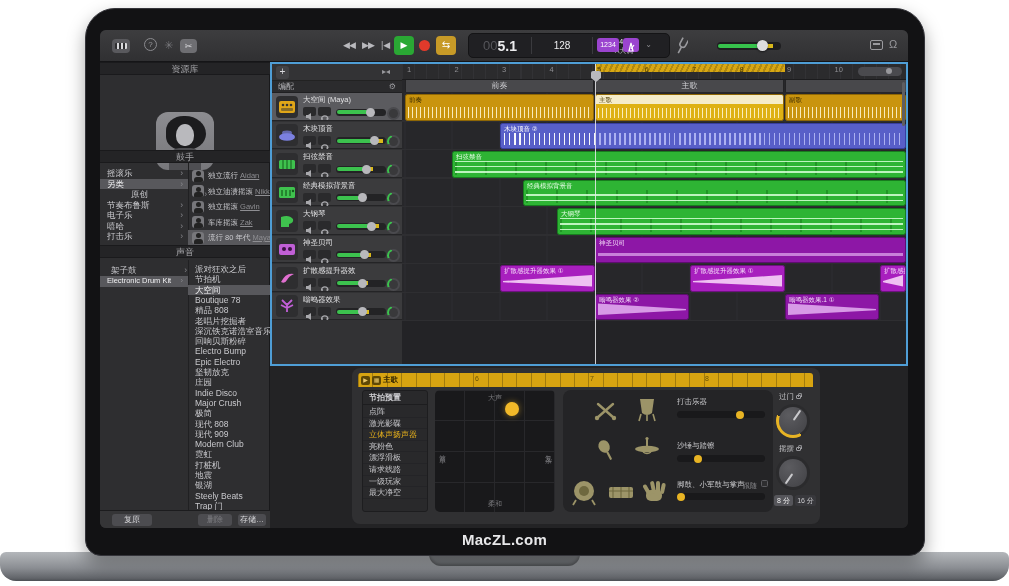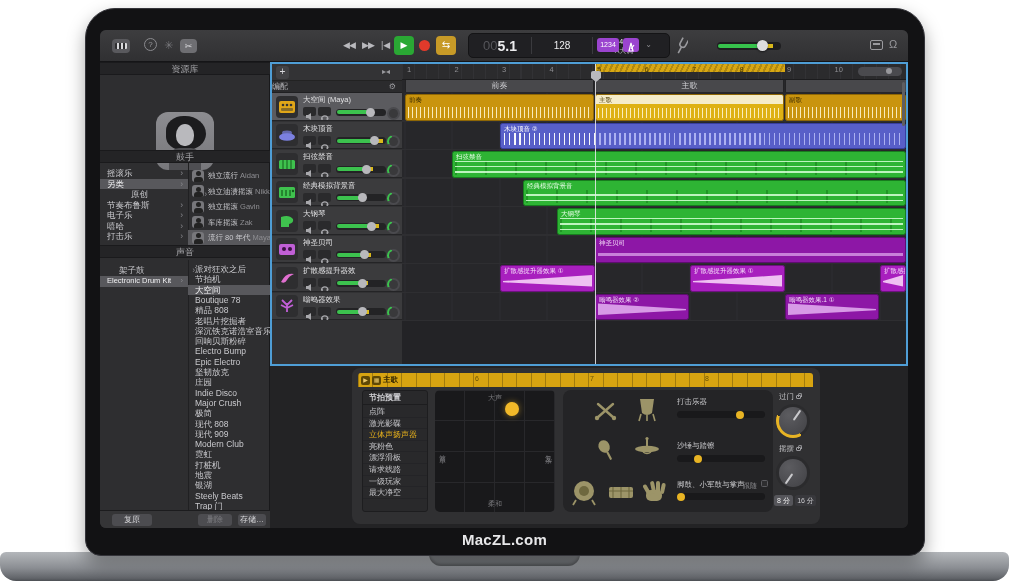--- a/index.html
+++ b/index.html
@@ -34,21 +34,21 @@
   .lrow .chev{position:absolute;right:5px;color:#8a8a8e;}
   .sel-gray{background:#58585c;color:#f0f0f2;}
   .avatar-big{left:56px;top:50px;width:58px;height:58px;border-radius:12px;background:linear-gradient(#8d8d91,#77777b);overflow:hidden;}
   .avatar-big .hair{position:absolute;left:10px;top:4px;width:40px;height:34px;background:#1c1c1e;border-radius:50% 60% 55% 45%;}
   .avatar-big .face{position:absolute;left:20px;top:12px;width:18px;height:22px;background:#b9b9bd;border-radius:50% 50% 45% 45%;}
   .avatar-big .body{position:absolute;left:13px;top:36px;width:32px;height:22px;background:#4e4e52;border-radius:10px 10px 0 0;}
   .mini-avatar{position:absolute;left:4px;top:1.5px;width:12px;height:12px;border-radius:3px;background:#77777b;overflow:hidden;}
   .mini-avatar::before{content:"";position:absolute;left:3.5px;top:1.5px;width:5px;height:5px;border-radius:50%;background:#222;}
   .mini-avatar::after{content:"";position:absolute;left:1.5px;top:7px;width:9px;height:6px;border-radius:3px 3px 0 0;background:#222;}
   .drow{position:absolute;left:88px;width:82px;height:15.5px;font-size:7.5px;color:#c9c9cd;line-height:15px;padding-left:20px;white-space:nowrap;overflow:hidden;}
-  .drow .sub{color:#8e8e92;}
+  .drow .sub{color:#8e8e92;text-decoration:underline;}
   .lib-foot{left:0;top:480px;width:170px;height:18px;background:#353537;border-top:1px solid #1c1c1e;}
   .fbtn{position:absolute;top:3px;height:12px;background:#4c4c50;border-radius:3px;color:#d7d7da;font-size:8px;text-align:center;line-height:12px;}
   
   .tracks-pane{left:170px;top:32px;width:638px;height:304px;border:2px solid #4f9ed6;background:#2a2a2c;overflow:hidden;}
   .hdr-col{position:absolute;left:0;top:0;width:130px;height:300px;background:#323234;}
   .hdr-top{position:absolute;left:0;top:0;width:130px;height:17px;background:#333335;border-bottom:1px solid #222;}
   .arr-row{position:absolute;left:0;top:17px;width:130px;height:12px;background:#2b2b2d;border-bottom:1px solid #202022;color:#b9b9bd;font-size:8px;line-height:12px;}
   .trow{position:absolute;left:0;width:130px;height:27.5px;background:#3b3b3d;border-bottom:1px solid #242426;}
   .trow.sel{background:#5b5b5f;}
   .ticonbox{position:absolute;left:4px;top:2.5px;width:22px;height:22px;border-radius:4px;background:#2e2e30;}
@@ -218,21 +218,21 @@
       <div class="abs" style="left:88px;top:101px;width:1px;height:82px;background:#202022;"></div>
 
       <div class="drow" style="top:106px;"><div class="mini-avatar"></div><span>独立流行</span> <span class="sub">Aidan</span></div>
       <div class="drow" style="top:121.5px;"><div class="mini-avatar"></div><span>独立油渍摇滚</span> <span class="sub">Nikki</span></div>
       <div class="drow" style="top:137px;"><div class="mini-avatar"></div><span>独立摇滚</span> <span class="sub">Gavin</span></div>
       <div class="drow" style="top:152.5px;"><div class="mini-avatar"></div><span>车库摇滚</span> <span class="sub">Zak</span></div>
       <div class="drow sel-gray" style="top:168px;"><div class="mini-avatar"></div><span>流行 80 年代</span> <span class="sub">Maya</span></div>
 
       <div class="lib-h" style="top:183px;">声音</div>
 
-      <div class="lrow" style="left:12px;top:203px;width:88px;"><span>架子鼓</span><span class="chev">›</span></div>
+      <div class="lrow" style="left:4px;top:203px;width:88px;"><span>架子鼓</span><span class="chev">›</span></div>
       <div class="lrow sel-gray" style="left:0;top:214px;width:88px;font-size:7.5px;"><span>Electronic Drum Kit</span><span class="chev">›</span></div>
       <div class="abs" style="left:88px;top:198px;width:1px;height:250px;background:#202022;"></div>
 
       <div class="lrow" style="left:88px;top:202px;width:82px;">派对狂欢之后</div>
       <div class="lrow" style="left:88px;top:212.3px;width:82px;">节拍机</div>
       <div class="lrow sel-gray" style="left:88px;top:222.6px;width:82px;">大空间</div>
       <div class="lrow" style="left:88px;top:232.9px;width:82px;">Boutique 78</div>
       <div class="lrow" style="left:88px;top:243.2px;width:82px;">精品 808</div>
       <div class="lrow" style="left:88px;top:253.5px;width:82px;">老唱片挖掘者</div>
       <div class="lrow" style="left:88px;top:263.8px;width:82px;">深沉铁克诺浩室音乐</div>
@@ -262,21 +262,21 @@
     </div>
 
     <div class="abs tracks-pane">
 
       <div class="hdr-col">
         <div class="hdr-top">
           <div class="abs" style="left:4px;top:2px;width:13px;height:13px;background:#424245;border-radius:3px;color:#d9d9dc;font-size:10px;text-align:center;line-height:12px;">+</div>
           <div class="abs" style="left:110px;top:3px;color:#9a9a9e;font-size:8px;">▸◂</div>
         </div>
         <div class="arr-row">
-          <span style="">编配</span>
+          <span style="margin-left:6px;">编配</span>
           <span style="position:absolute;right:6px;color:#9a9a9e;">⚙</span>
         </div>
       <div class="trow" style="top: 57.5px;">
             <div class="ticonbox"><svg width="20" height="20" viewBox="0 0 20 20" style="margin:1px;">
                 <ellipse cx="10" cy="12" rx="8" ry="3.8" fill="#7b80e0"></ellipse>
                 <ellipse cx="10" cy="8" rx="5" ry="2.4" fill="#7b80e0" opacity=".7"></ellipse>
               </svg></div>
             <div class="tname">木块顶音</div>
             <div class="msbtn" style="left:31px;"><svg width="9" height="7" viewBox="0 0 9 7" style="margin:1px 2px;">
                 <path d="M1 2h2l3-2v7L3 5H1z" fill="#a8a8ac"></path>

